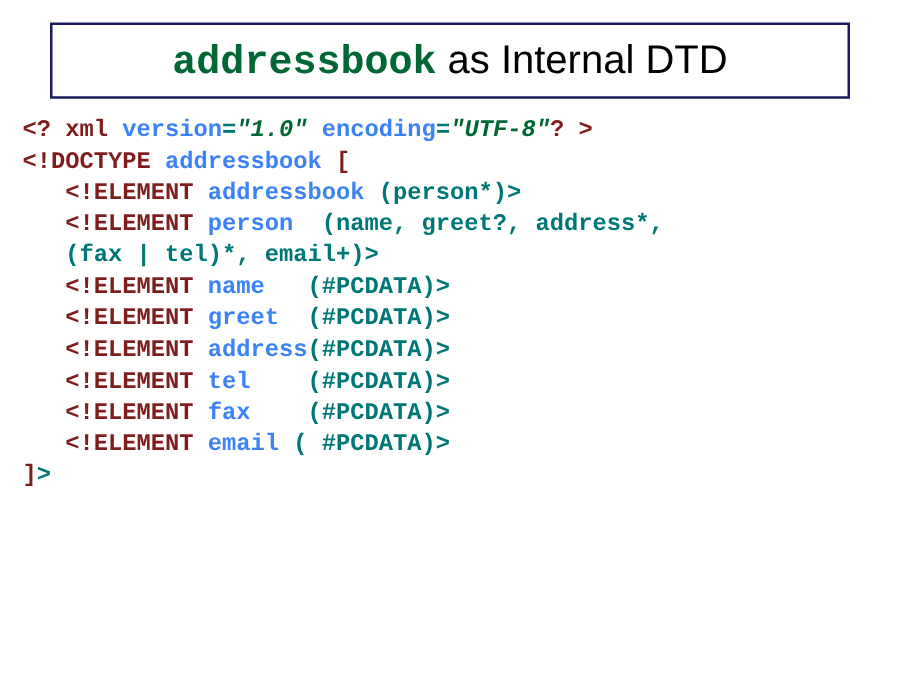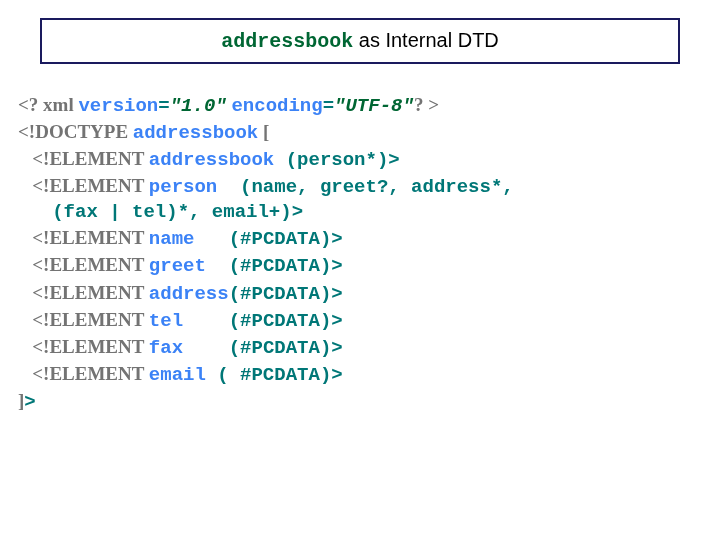--- a/index.html
+++ b/index.html
@@ -12,21 +12,21 @@
     position: relative;
   }
   .title-box {
     position: absolute;
     top: 18px;
     left: 40px;
     right: 40px;
     border: 2px solid #1a1a5e;
     padding: 8px 12px;
     text-align: center;
-    font-size: 20px;
+    font-size: 32px;
     line-height: 1.2;
   }
   .title-code {
     font-family: "Courier New", Courier, monospace;
     font-weight: bold;
     color: #006633;
   }
   .title-rest {
     color: #000;
   }
@@ -34,21 +34,21 @@
     position: absolute;
     top: 92px;
     left: 18px;
     right: 18px;
     font-family: "Courier New", Courier, monospace;
     font-weight: bold;
     font-size: 19px;
     line-height: 1.32;
     white-space: pre;
   }
-  .kw  { color: #737373; font-family: Liberation Serif, serif; }
+  .kw  { color: #7f1d1d; }
   .nm  { color: #3b82f6; }
   .op  { color: #007777; }
   .str { color: #006633; font-style: italic; }
 </style>
 </head>
 <body>
 
 <div class="title-box">
   <span class="title-code">addressbook</span><span class="title-rest"> as Internal DTD</span>
 </div>

